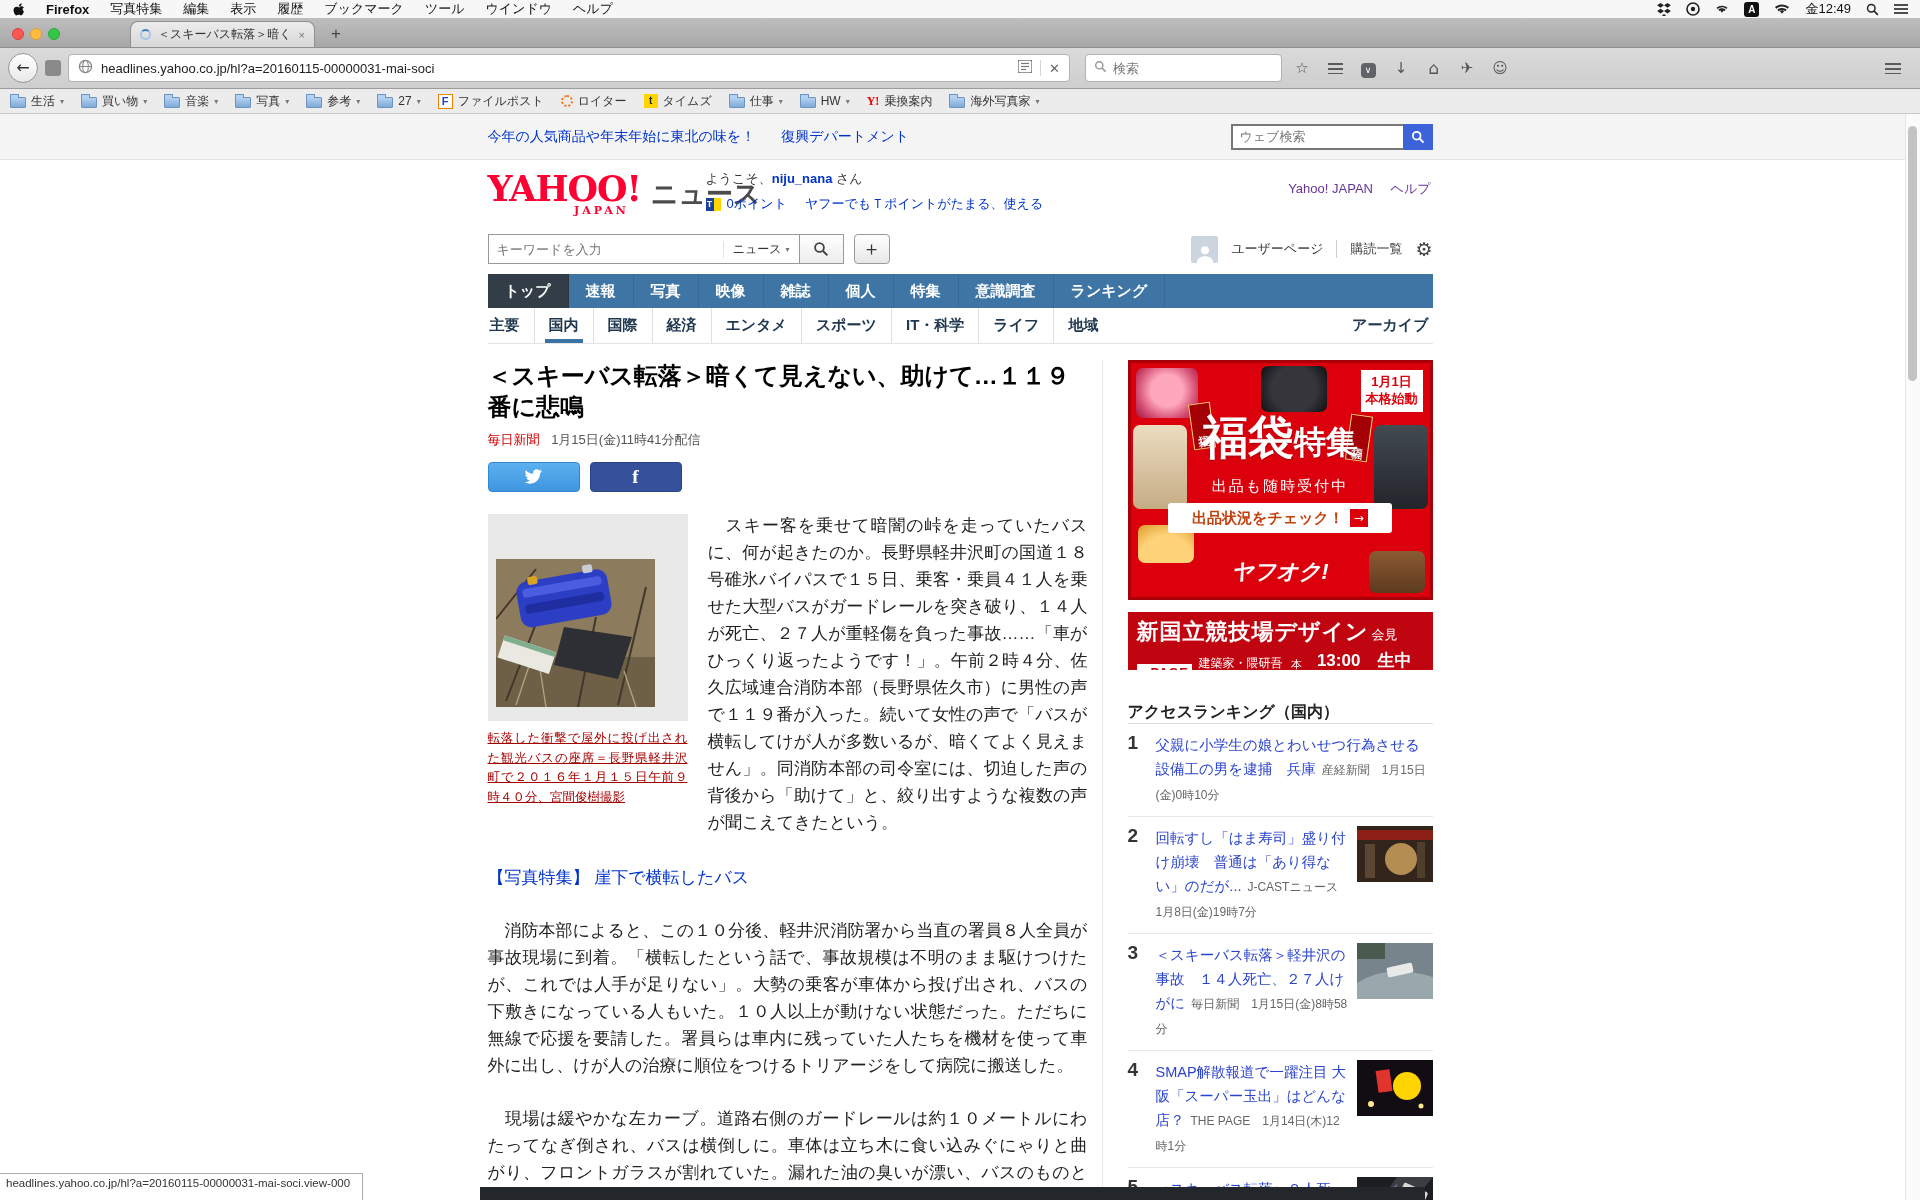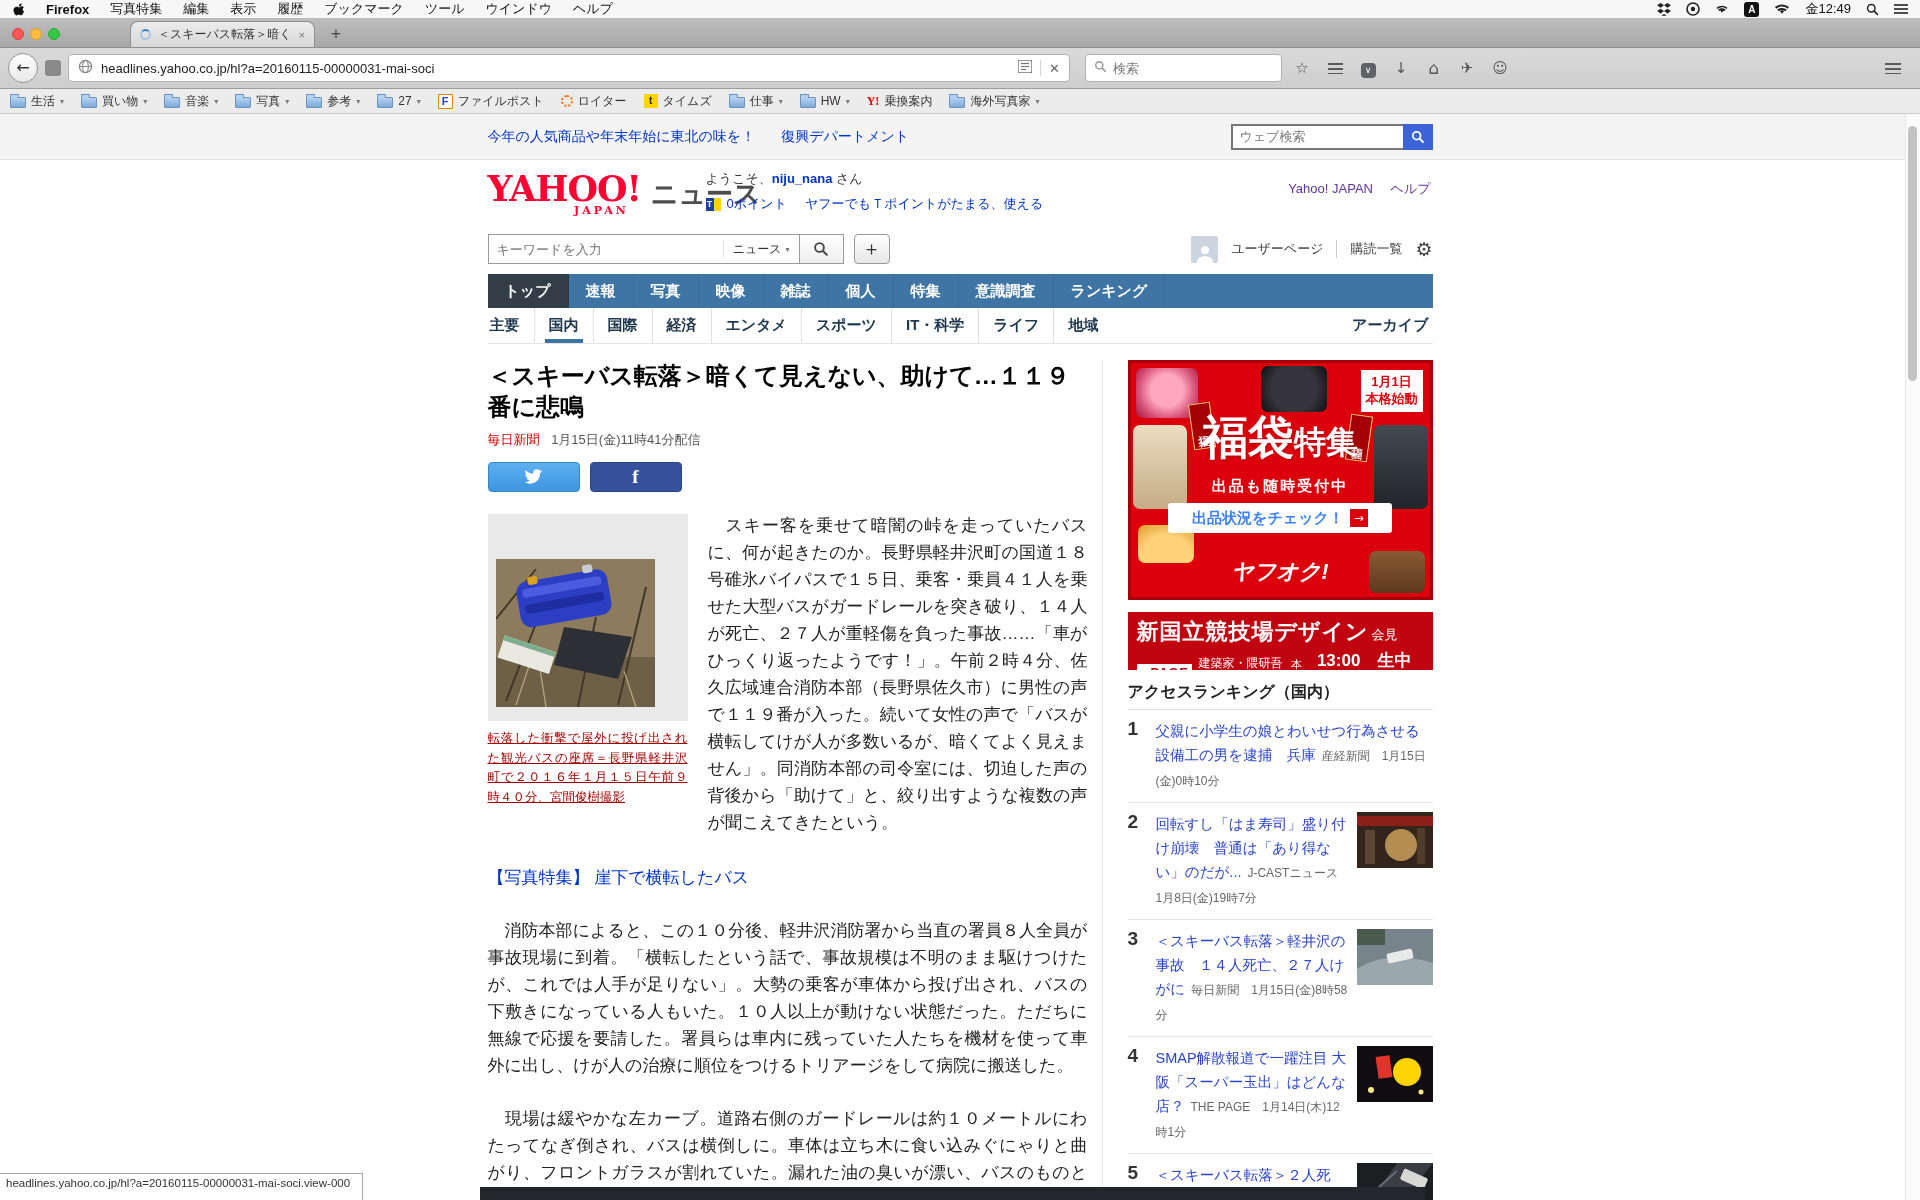--- a/index.html
+++ b/index.html
@@ -149,40 +149,40 @@
 .b-boot{right:5px;bottom:4px;width:56px;height:42px;background:linear-gradient(#8a5a33,#5d3a1e)}
 .ad1-badge{position:absolute;top:7px;right:7px;width:62px;background:#fff;color:#dc000c;text-align:center;
   padding:4px 0;font-weight:bold;font-size:13px;line-height:1.3;z-index:2}
 .ad1-title{position:absolute;top:44px;left:0;right:0;text-align:center;z-index:2;text-shadow:0 1px 2px rgba(0,0,0,.25)}
 .ad1-title .big{font-size:46px;font-weight:bold}
 .ad1-title .small{font-size:32px;font-weight:bold}
 .ribbon{position:absolute;z-index:2;width:22px;height:46px;background:#a50006;border:1px solid #ffd37a;color:#fff;
   writing-mode:vertical-rl;font-size:12px;text-align:center;line-height:20px}
 .rb-l{left:60px;top:40px;transform:rotate(-8deg)}
 .rb-r{right:60px;top:52px;transform:rotate(8deg)}
-.ad1-sub{position:absolute;top:114px;left:0;right:0;text-align:center;font-size:15px;font-weight:bold;letter-spacing:2px;z-index:2}
+.ad1-sub{position:absolute;top:114px;left:0;right:0;text-align:center;font-size:15px;font-weight:normal;letter-spacing:2px;z-index:2}
 .ad1-cta{position:absolute;top:140px;left:50%;transform:translateX(-50%);width:224px;height:30px;background:#fff;border-radius:3px;
   display:flex;align-items:center;justify-content:center;gap:6px;z-index:2}
-.ad1-cta .t{color:#3b82f6;font-weight:bold;font-size:15px}
+.ad1-cta .t{color:#c2410c;font-weight:bold;font-size:15px}
 .ad1-cta .ar{width:18px;height:18px;background:#dc000c;color:#fff;font-size:12px;line-height:18px;text-align:center}
 .ad1-brand{position:absolute;bottom:10px;left:0;right:0;text-align:center;font:bold italic 22px "Liberation Sans",sans-serif;z-index:2}
 
 .ad2{margin-top:12px;height:58px;background:#c00511;color:#fff;padding:5px 9px;overflow:hidden}
 .ad2-l1{display:flex;align-items:baseline}
 .ad2-l1 .t{font-size:22px;font-weight:bold;letter-spacing:1px;white-space:nowrap}
 .ad2-l1 .k{font-size:13px;margin-left:3px}
 .ad2-l2{display:flex;align-items:center;gap:6px;margin-top:2px}
 .pglogo{background:#fff;color:#c00511;height:17px;display:flex;align-items:center;padding:0 4px;gap:2px}
 .pglogo .the{font-size:6px;font-weight:bold;line-height:6px;width:8px}
 .pglogo .pg{font-size:13px;font-weight:bold;letter-spacing:.5px}
 .ad2-l2 .a{font-size:12px}
 .ad2-l2 .b{font-size:11px}
 .ad2-l2 .c,.ad2-l2 .d{font-size:17px;font-weight:bold}
 
-.rkt{margin-top:12px;padding-bottom:6px;font-size:16px;font-weight:bold;color:#222;border-bottom:1px solid #ddd}
+.rkt{margin-top:32px;padding-bottom:0;font-size:16px;font-weight:bold;color:#222;border-bottom:1px solid #ddd}
 .rki{display:flex;gap:8px;padding:9px 0;border-bottom:1px solid #e6e6e6}
 .rkn{width:20px;font-size:19px;font-weight:bold;color:#333;line-height:20px}
 .rkb{flex:1;font-size:14.5px;line-height:24px}
 .rkl{color:#2b44cc}
 .rkm{color:#666;font-size:12px;margin-left:6px}
 .rkth{width:76px;height:56px;flex:0 0 auto}
 .rkth svg{display:block}
 .pr{display:flex;gap:8px;padding:10px 0 0}
 .prl{width:24px;font-size:15px;font-weight:bold;color:#333}
 .prb{flex:1;font-size:14.5px;line-height:20px}

